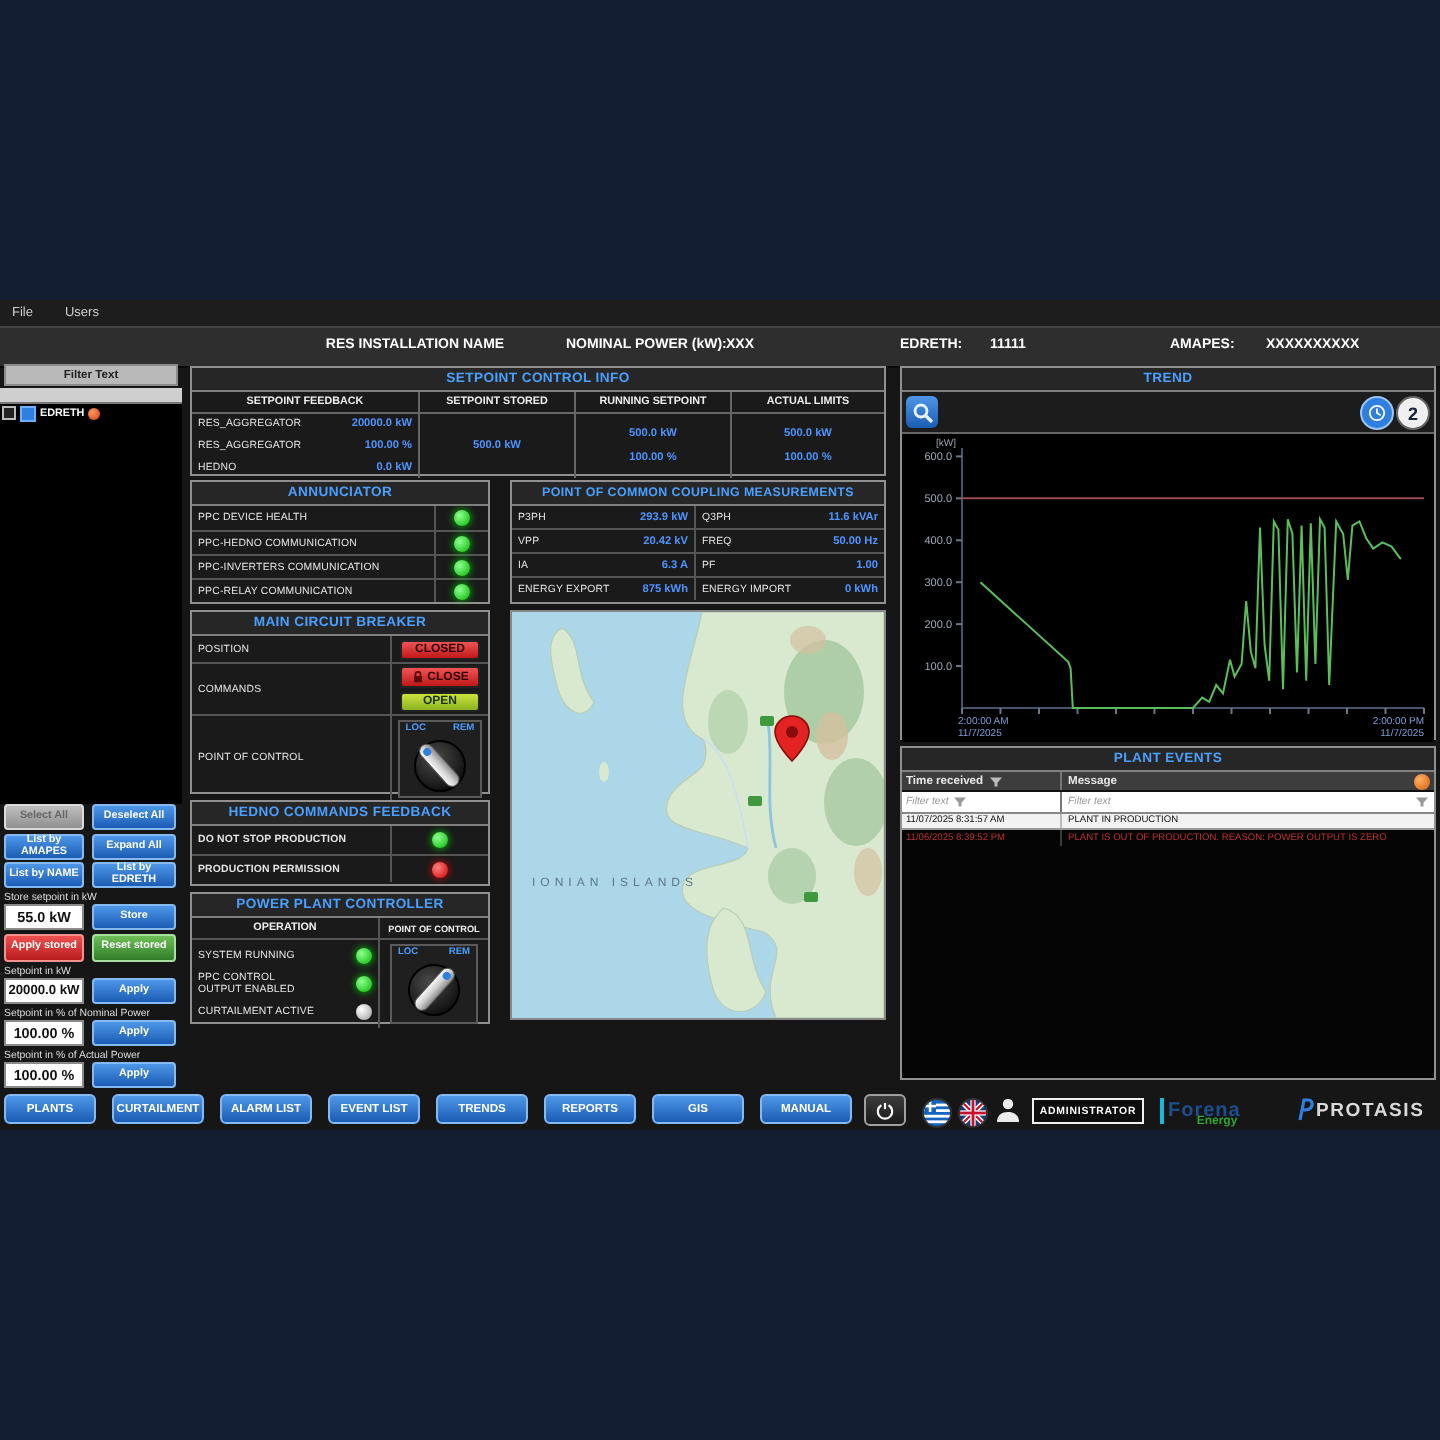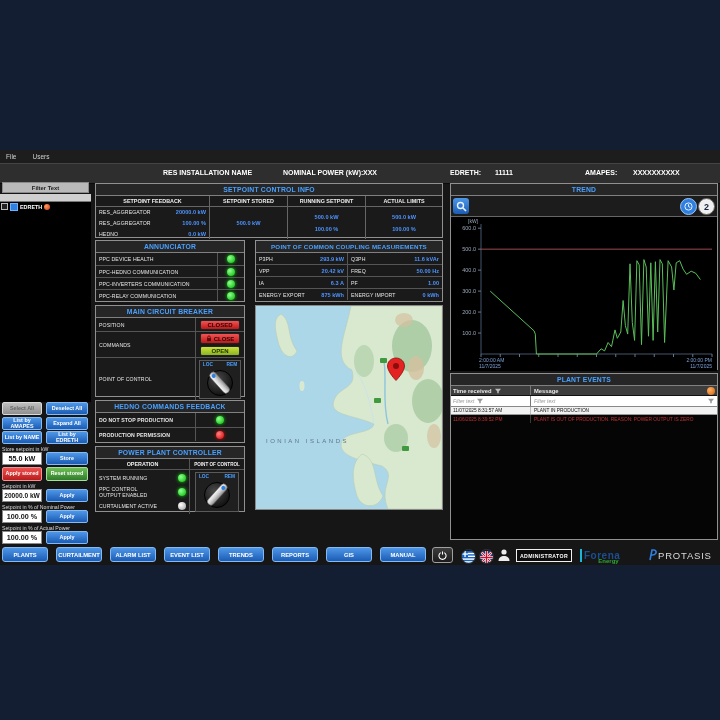--- a/index.html
+++ b/index.html
@@ -477,15 +477,15 @@
 
   <div class="abs" style="left:580px;top:547px;height:16px;display:flex;align-items:center;">
     <span style="width:2px;height:13px;background:#19b7d8;margin-right:2px;"></span>
     <span style="color:#1c4f8f;font-size:10px;font-weight:bold;letter-spacing:.5px;">Forena</span>
     <span style="color:#2fa633;font-size:6px;font-weight:bold;align-self:flex-end;margin:0 0 1px -22px;position:relative;top:2px;">Energy</span>
   </div>
   <div class="abs" style="left:648px;top:548px;height:14px;display:flex;align-items:center;gap:1px;">
     <svg width="9" height="12" viewBox="0 0 9 12">
         <path d="M2,11 L4,1 L6,1 C8,1 8.6,3 7.6,4.6 C7,5.6 5.6,6 4.2,6 L3.2,6" stroke="#2f7fe0" stroke-width="1.6" fill="none"></path>
       </svg>
-    <span style="color:#d9d9d9;font-size:9.5px;font-weight:normal;letter-spacing:.8px;">PROTASIS</span>
+    <span style="color:#d9d9d9;font-size:9.5px;font-weight:bold;letter-spacing:.8px;">PROTASIS</span>
   </div>
 </div>
 
 </body></html>

